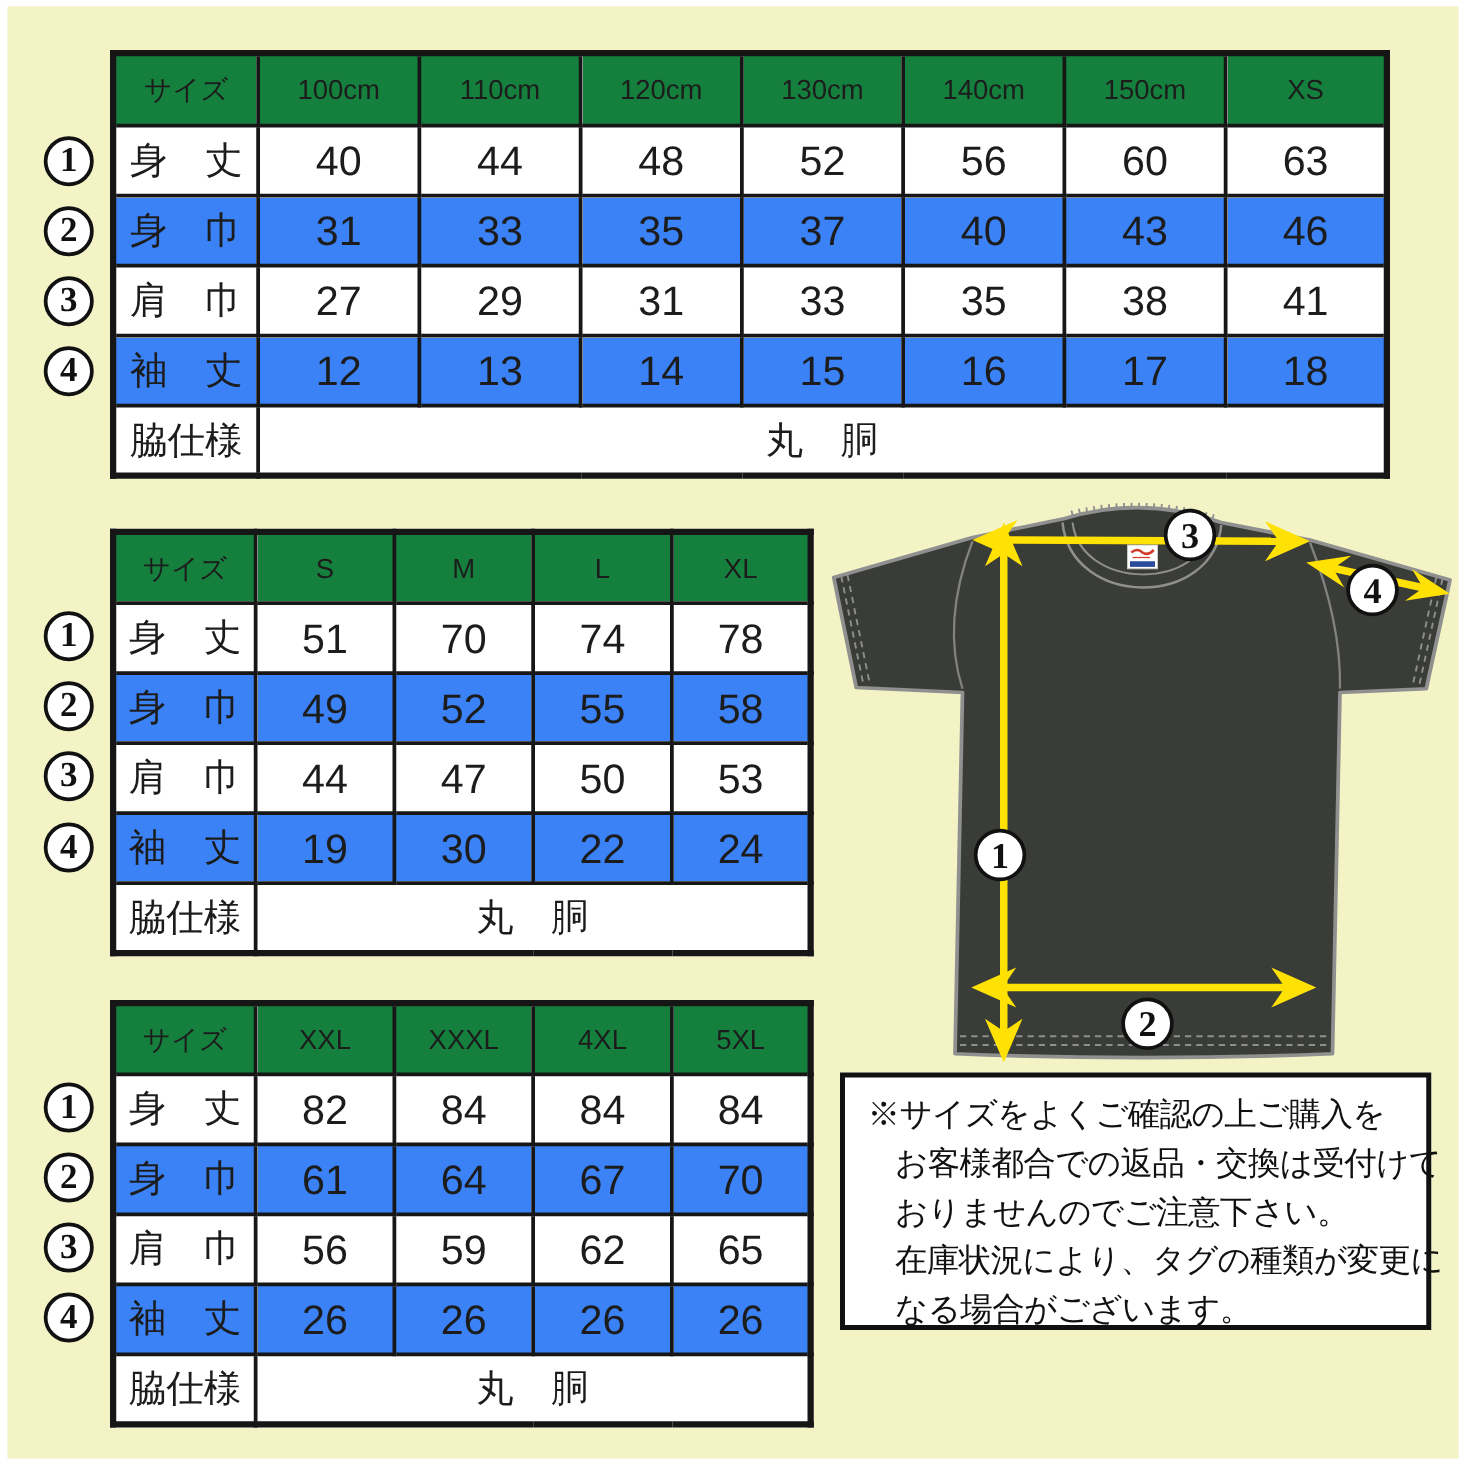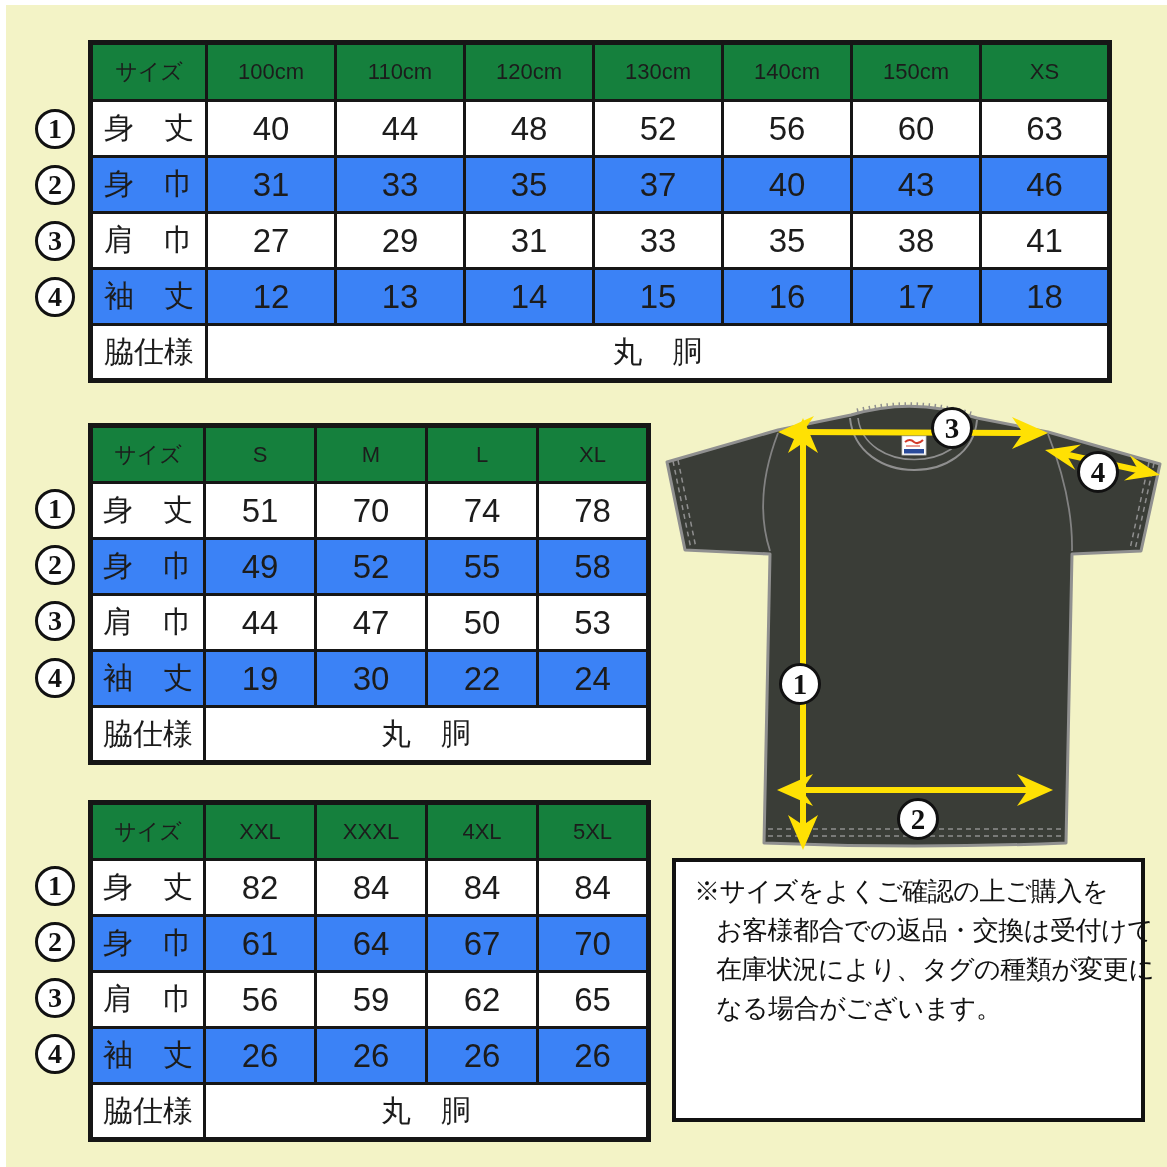--- a/index.html
+++ b/index.html
@@ -25,21 +25,21 @@
   col.cl-k{width:116px;} col.cd-k{width:129px;}
   col.cl-a{width:114px;} col.cd-a{width:111px;}
 
   
   .marker{position:absolute;left:35px;width:40px;height:40px;box-sizing:border-box;
           border:3px solid #111;border-radius:50%;background:#fff;
           font-family:"Liberation Serif","DejaVu Serif",serif;font-weight:bold;
           font-size:28px;line-height:33px;text-align:center;color:#111;}
 
   
-  .notice{position:absolute;left:672px;top:858px;width:473px;height:264px;box-sizing:border-box;
+  .notice{position:absolute;left:672px;top:858px;width:473px;height:206px;box-sizing:border-box;
           background:#fff;border:4px solid #111;padding:10px 6px 0 18px;}
   .notice .line{font-size:26px;line-height:39px;color:#111;letter-spacing:-0.5px;white-space:nowrap;}
   .notice .line.ind{padding-left:22px;}
 
   
   .shirt-wrap{position:absolute;left:656px;top:393px;width:511px;height:465px;}
   .shirt-wrap svg{display:block;}
   .cnum{font-family:"Liberation Serif","DejaVu Serif",serif;font-weight:bold;font-size:29px;fill:#111;}
 </style>
 </head>
@@ -287,16 +287,17 @@
         <text class="cnum" x="144" y="301" text-anchor="middle">1</text>
         <circle cx="262" cy="426" r="19.5" fill="#fff" stroke="#111" stroke-width="3"></circle>
         <text class="cnum" x="262" y="436" text-anchor="middle">2</text>
       </g>
     </svg>
   </div>
 
   <div class="notice">
     <div class="line">※サイズをよくご確認の上ご購入を</div>
     <div class="line ind">お客様都合での返品・交換は受付けて</div>
+    <div class="line ind">おりませんのでご注意下さい。</div>
     <div class="line ind">在庫状況により、タグの種類が変更に</div>
     <div class="line ind">なる場合がございます。</div>
   </div>
 </div>
 
 </body></html>

